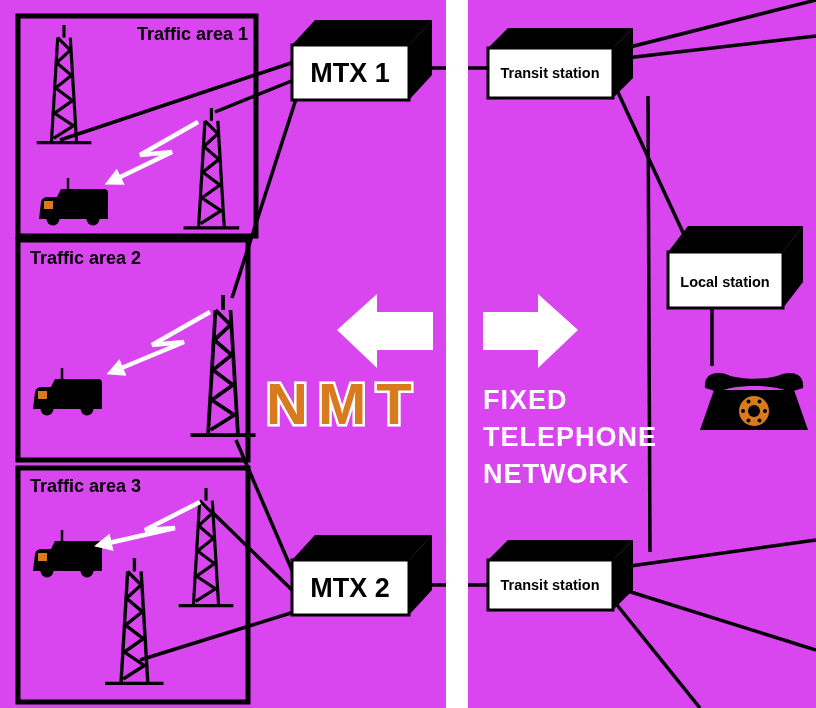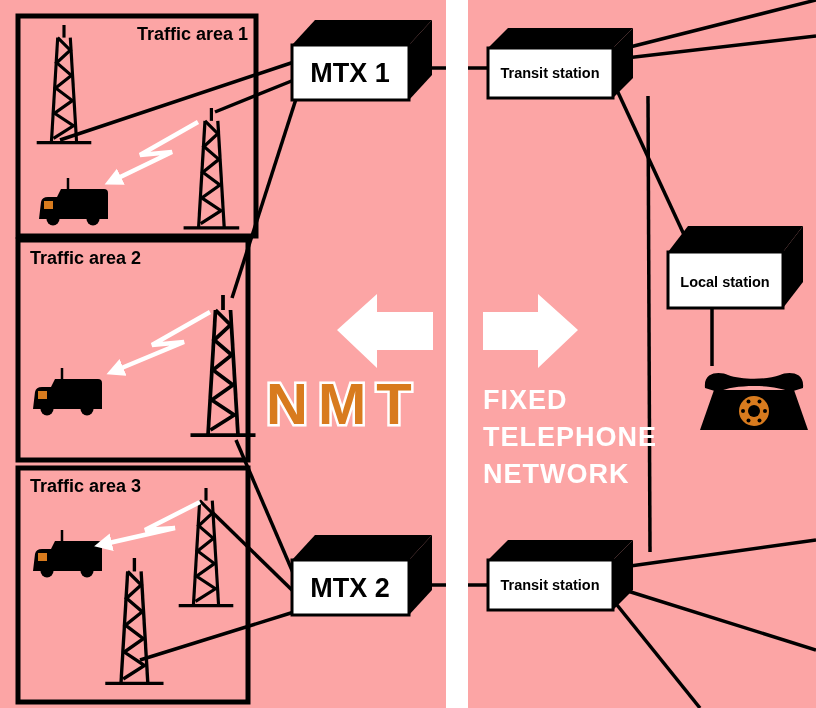--- a/index.html
+++ b/index.html
@@ -1,16 +1,16 @@
 <!DOCTYPE html>
 <html><head>
 <meta charset="utf-8">
 <style>
   html,body{margin:0;padding:0;background:#d87b1e;}
-  .stage{position:relative;width:816px;height:708px;background:#fca5a5;overflow:hidden;
+  .stage{position:relative;width:816px;height:708px;background:#d946ef;overflow:hidden;
          font-family:"Liberation Sans",sans-serif;text-decoration:underline;}
   svg{display:block;}
   text{font-family:"Liberation Sans",sans-serif;}
   .area-label{font-size:18px;font-weight:bold;fill:#000;}
   .mtx-label{font-size:27px;font-weight:bold;fill:#000;}
   .station-label{font-size:14.5px;font-weight:bold;fill:#000;}
   .nmt-label{font-size:58px;font-weight:bold;letter-spacing:10px;
              fill:#d87b1e;stroke:#ffffff;stroke-width:5px;paint-order:stroke;}
   .fixed-label{font-size:27px;font-weight:bold;fill:#ffffff;letter-spacing:1px;}
 </style>

